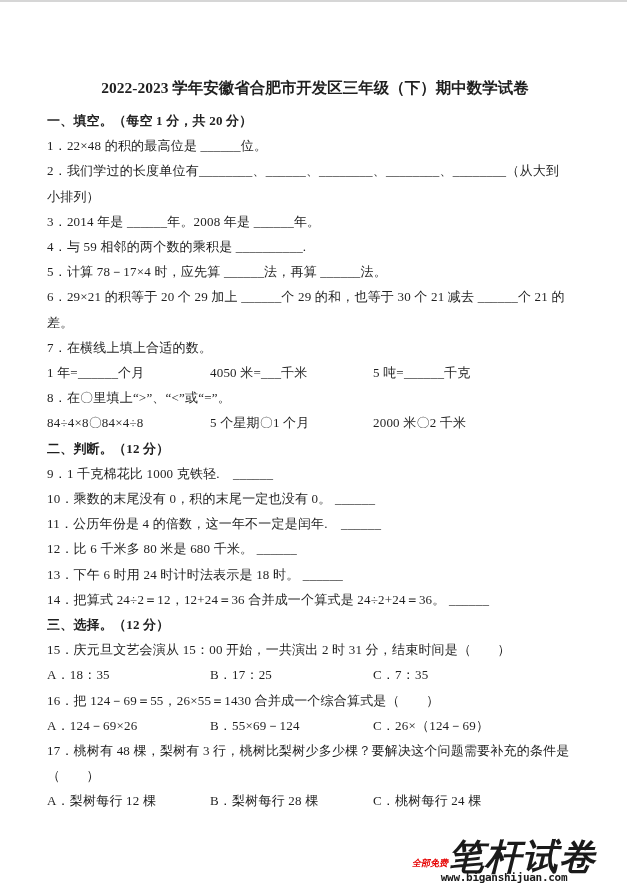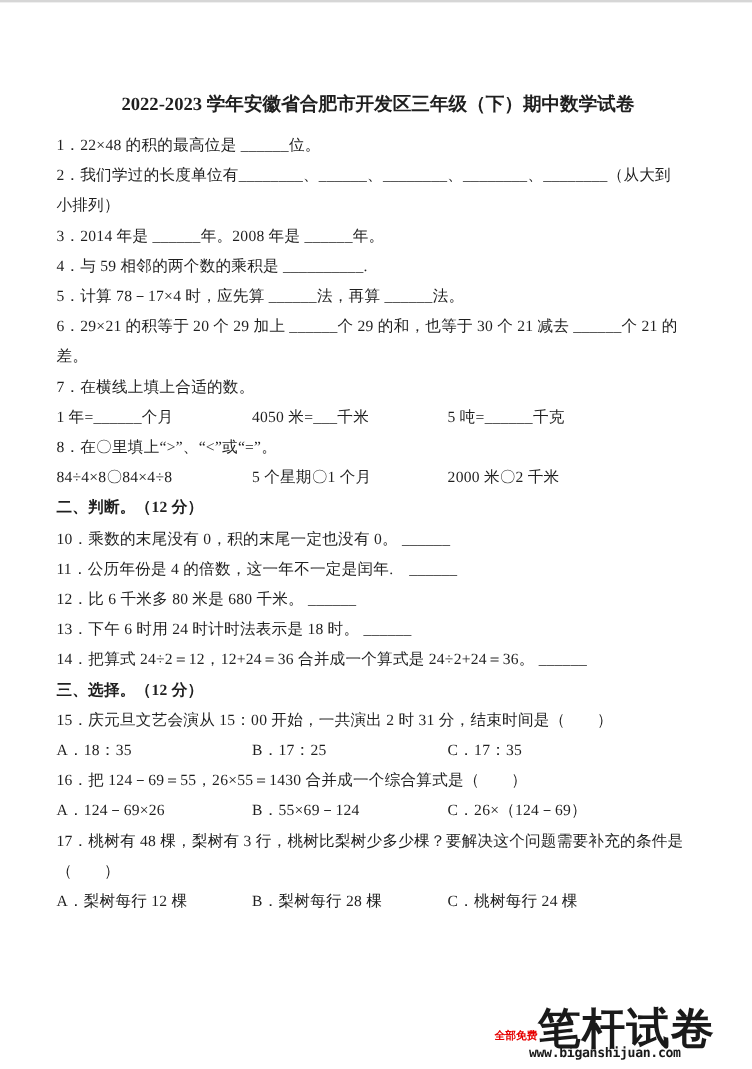--- a/index.html
+++ b/index.html
@@ -57,20 +57,21 @@
   .logo {
     position: absolute;
     right: 31px;
     bottom: 7px;
     text-align: center;
   }
   .logo-row {
     display: flex;
     align-items: flex-end;
     justify-content: space-between;
+    font-style: italic;
   }
   .logo-free {
     font-family: "Liberation Sans", sans-serif;
     font-size: 9px;
     font-weight: 700;
     color: var(--accent-red, #e60000);
     margin-bottom: 3px;
     white-space: nowrap;
   }
   .logo-brand {
@@ -94,41 +95,43 @@
 </style>
 </head>
 <body>
 
 <div class="page">
   <div class="top-rule"></div>
 
   <div class="content">
     <div class="doc-title">2022-2023 学年安徽省合肥市开发区三年级（下）期中数学试卷</div>
     <div>
+        <div class="line section">一、填空。（每空 1 分，共 20 分）</div>
         <div class="line q">1．22×48 的积的最高位是 ______位。</div>
         <div class="line q">2．我们学过的长度单位有________、______、________、________、________（从大到</div>
         <div class="line q">小排列）</div>
         <div class="line q">3．2014 年是 ______年。2008 年是 ______年。</div>
         <div class="line q">4．与 59 相邻的两个数的乘积是 __________.</div>
         <div class="line q">5．计算 78－17×4 时，应先算 ______法，再算 ______法。</div>
         <div class="line q">6．29×21 的积等于 20 个 29 加上 ______个 29 的和，也等于 30 个 21 减去 ______个 21 的</div>
         <div class="line q">差。</div>
         <div class="line q">7．在横线上填上合适的数。</div>
         <div class="line cols"><span class="col">1 年=______个月</span><span class="col">4050 米=___千米</span><span class="col">5 吨=______千克</span></div>
         <div class="line q">8．在〇里填上“&gt;”、“&lt;”或“=”。</div>
         <div class="line cols"><span class="col">84÷4×8〇84×4÷8</span><span class="col">5 个星期〇1 个月</span><span class="col">2000 米〇2 千米</span></div>
         <div class="line section">二、判断。（12 分）</div>
+        <div class="line q">9．1 千克棉花比 1000 克铁轻.　______</div>
         <div class="line q">10．乘数的末尾没有 0，积的末尾一定也没有 0。 ______</div>
         <div class="line q">11．公历年份是 4 的倍数，这一年不一定是闰年.　______</div>
         <div class="line q">12．比 6 千米多 80 米是 680 千米。 ______</div>
         <div class="line q">13．下午 6 时用 24 时计时法表示是 18 时。 ______</div>
         <div class="line q">14．把算式 24÷2＝12，12+24＝36 合并成一个算式是 24÷2+24＝36。 ______</div>
         <div class="line section">三、选择。（12 分）</div>
         <div class="line q">15．庆元旦文艺会演从 15：00 开始，一共演出 2 时 31 分，结束时间是（　　）</div>
-        <div class="line cols"><span class="col">A．18：35</span><span class="col">B．17：25</span><span class="col">C．17：35</span></div>
+        <div class="line cols"><span class="col">A．18：35</span><span class="col">B．17：25</span><span class="col">C．7：35</span></div>
         <div class="line q">16．把 124－69＝55，26×55＝1430 合并成一个综合算式是（　　）</div>
         <div class="line cols"><span class="col">A．124－69×26</span><span class="col">B．55×69－124</span><span class="col">C．26×（124－69）</span></div>
         <div class="line q">17．桃树有 48 棵，梨树有 3 行，桃树比梨树少多少棵？要解决这个问题需要补充的条件是</div>
         <div class="line q">（　　）</div>
         <div class="line cols"><span class="col">A．梨树每行 12 棵</span><span class="col">B．梨树每行 28 棵</span><span class="col">C．桃树每行 24 棵</span></div>
       </div>
   </div>
 
   <div class="logo">
     <div class="logo-row">

